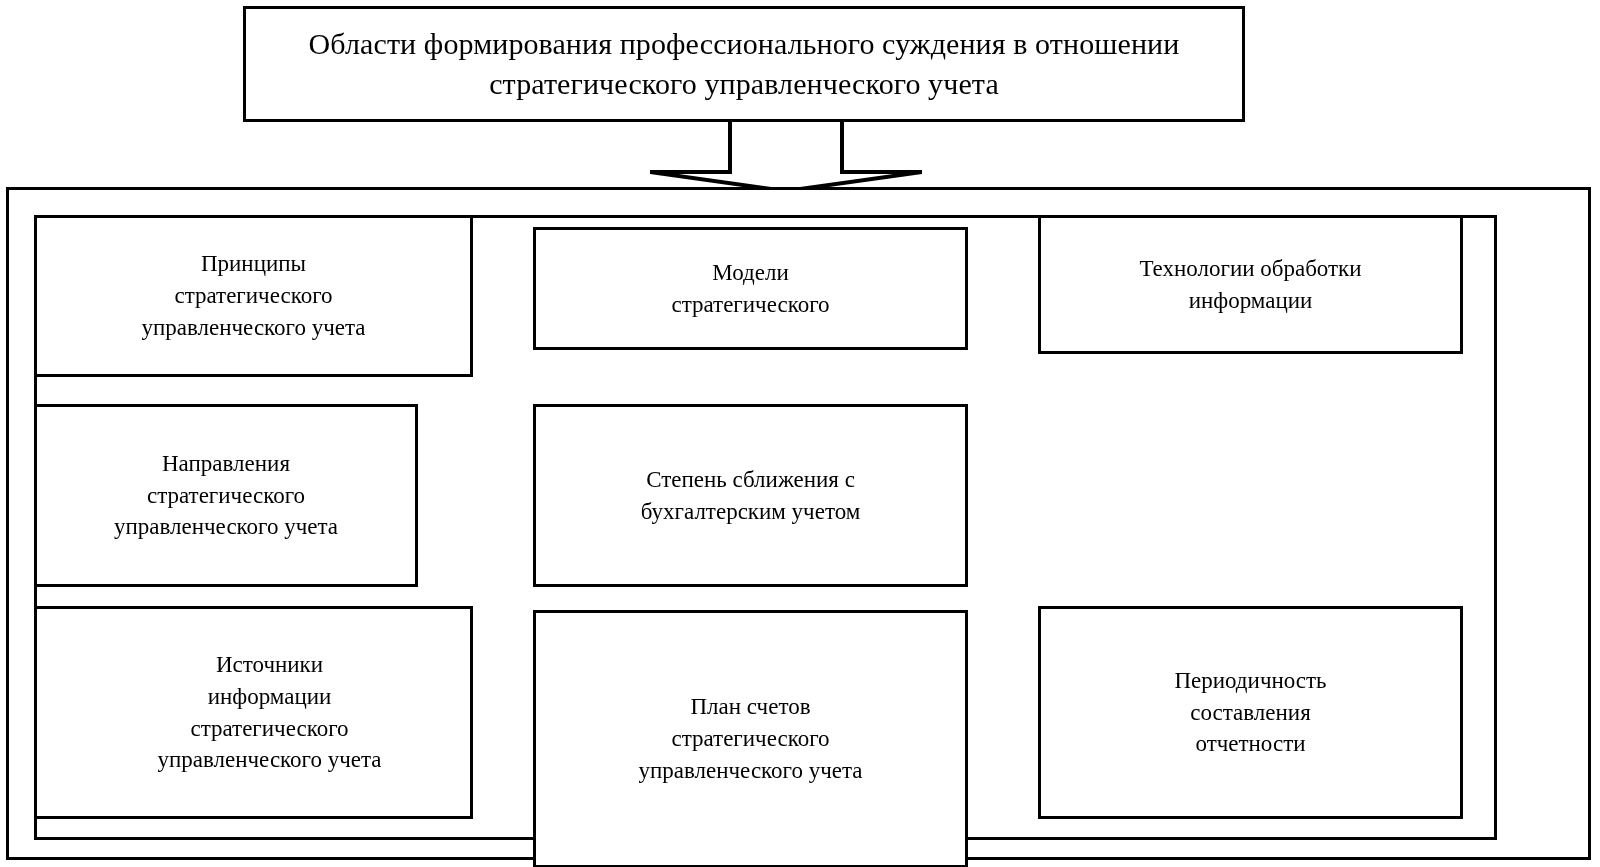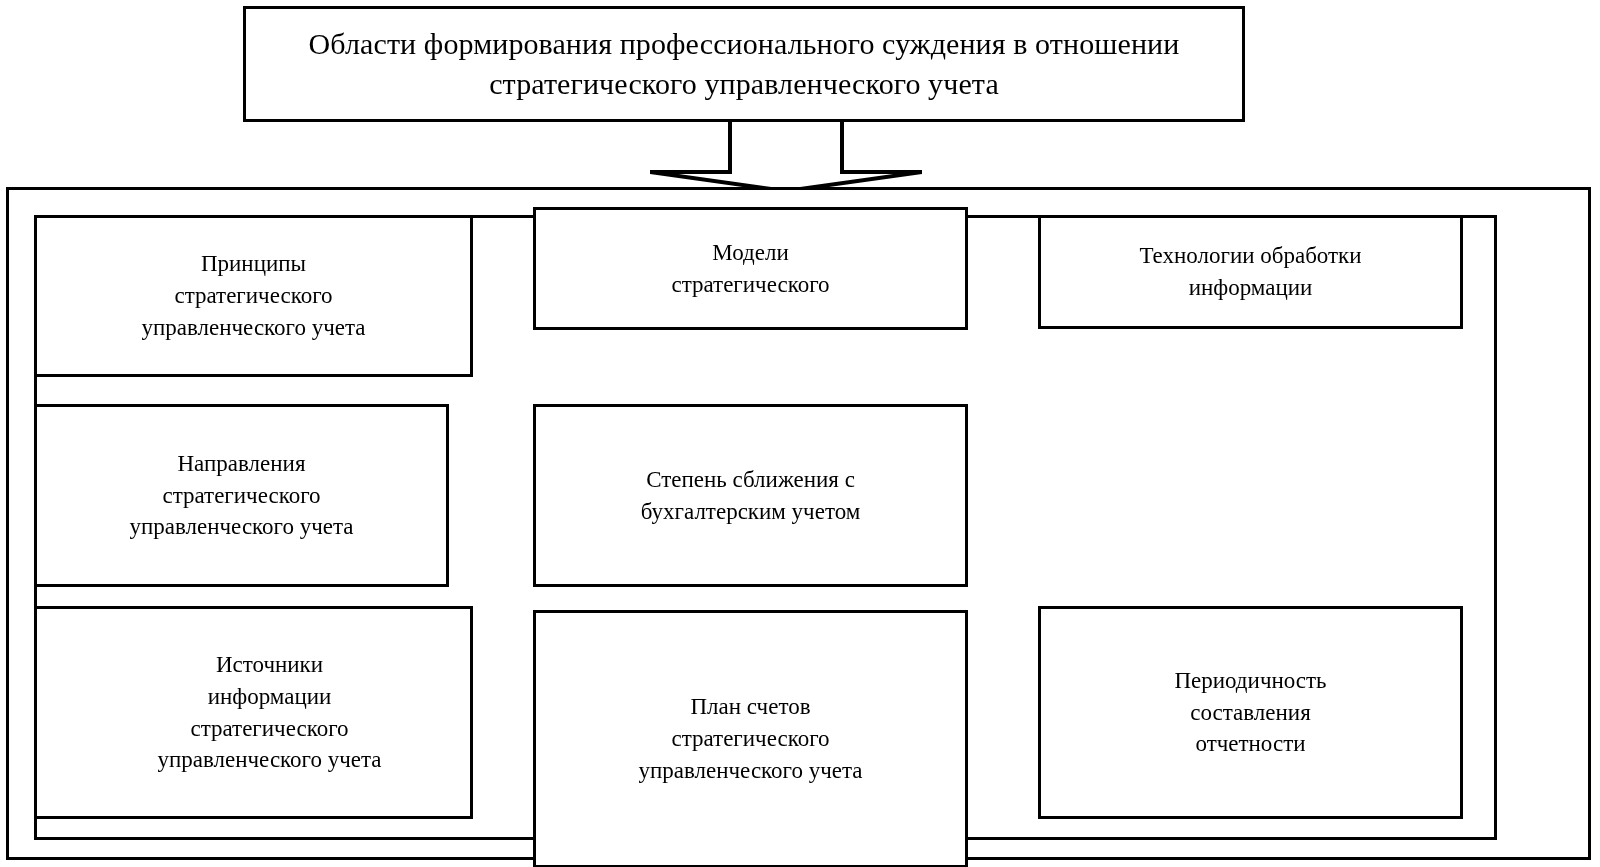--- a/index.html
+++ b/index.html
@@ -79,28 +79,28 @@
   }
   .cat-text {
     font-size: 23px;
     line-height: 1.38;
     padding: 0 8px;
     white-space: pre-line;
   }
 
   
   .box-r1c1 { left: 34px;   top: 215px; width: 439px; height: 162px; }
-  .box-r2c1 { left: 34px;   top: 404px; width: 415px; height: 183px; }
+  .box-r2c1 { left: 34px;   top: 404px; width: 384px; height: 183px; }
   .box-r3c1 { left: 34px;   top: 606px; width: 439px; height: 213px; padding-left: 32px; }
   
-  .box-r1c2 { left: 533px;  top: 207px; width: 435px; height: 123px; }
+  .box-r1c2 { left: 533px;  top: 227px; width: 435px; height: 123px; }
   .box-r2c2 { left: 533px;  top: 404px; width: 435px; height: 183px; }
   .box-r3c2 { left: 533px;  top: 610px; width: 435px; height: 258px; }
   
-  .box-r1c3 { left: 1038px; top: 215px; width: 425px; height: 114px; }
+  .box-r1c3 { left: 1038px; top: 215px; width: 425px; height: 139px; }
   .box-r2c3 { left: 1038px; top: 404px; width: 425px; height: 149px; }
   .box-r3c3 { left: 1038px; top: 606px; width: 425px; height: 213px; }
 
   
   .inner-frame {
     position: absolute;
     left: 34px;
     top: 215px;
     width: 1463px;
     height: 625px;

